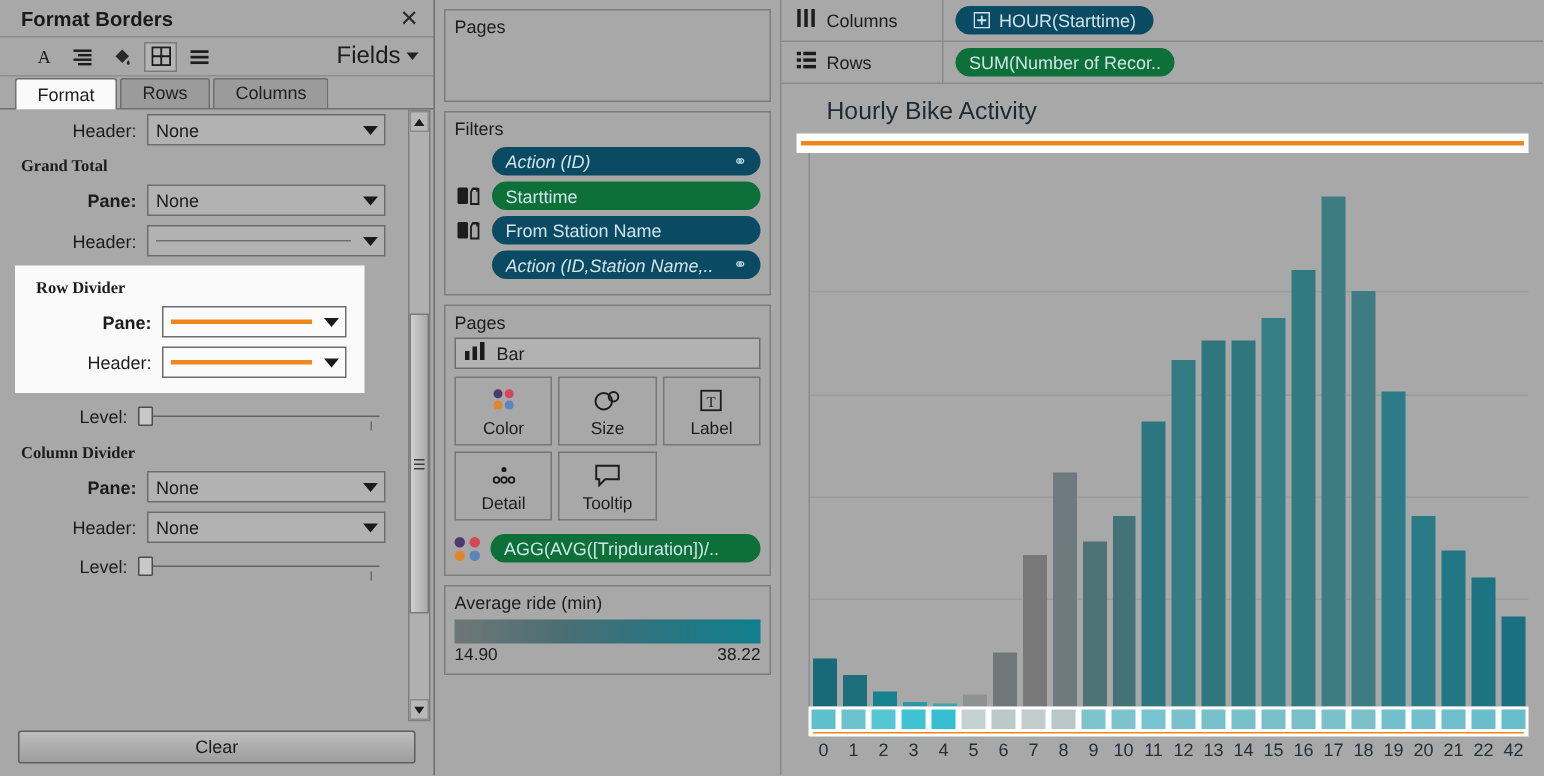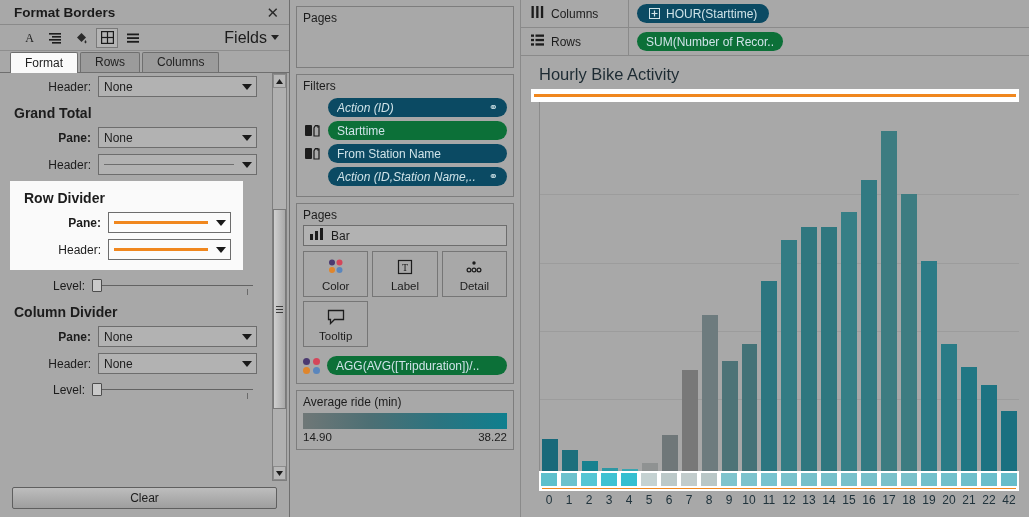--- a/index.html
+++ b/index.html
@@ -48,21 +48,21 @@
   }
   .fp-tab.active { background:#fafafa; height:21px; line-height:20px;
                    position:relative; top:1px; }
 
   .fp-scroll { flex:1; position:relative; overflow:hidden; }
   .fp-rows { position:absolute; left:0; top:0; right:20px; }
 
   .frow { display:flex; align-items:center; height:27px; padding:0 12px 0 0; }
   .frow .lbl { width:98px; text-align:right; padding-right:7px; font-size:12px; }
   .frow .lbl.b { font-weight:bold; }
-  .sect { font-size:14px; font-weight:bold; padding:5px 0 3px 14px; }
+  .sect { font-size:11px; font-weight:bold; padding:5px 0 3px 14px;font-family:Liberation Serif, serif; }
   .combo {
     flex:1; height:21px; background:#b2b2b2; border:1px solid #6d6d6d;
     display:flex; align-items:center; padding:0 4px 0 5px; font-size:12px;
     position:relative;
   }
   .combo .val { flex:1; overflow:hidden; white-space:nowrap; }
   .combo .dd { width:0;height:0;border-left:5px solid transparent;
                border-right:5px solid transparent;border-top:6px solid #1a1a1a;
                margin-left:4px; }
   .combo.white { background:#fbfbfb; border-color:#6d6d6d; }
@@ -163,21 +163,21 @@
            border-bottom:1px solid #8a8a8a; }
   .shelf-lbl { width:108px; display:flex; align-items:center; gap:7px;
                padding-left:10px; font-size:12px; border-right:1px solid #8a8a8a;
                height:100%; }
   .shelf-content { flex:1; display:flex; align-items:center; padding-left:8px; }
   .shelf .pill { margin:0; }
   .shelf .pill.blue { padding:0 12px; }
 
   .viz-body { flex:1; position:relative; padding:8px 10px 0 10px;
               display:flex; flex-direction:column; }
-  .viz-title { font-size:16.5px; color:#1d2b33; padding:1px 0 5px 8px; }
+  .viz-title { font-size:16.5px; color:#1d2b33; padding:1px 0 5px 8px;margin-left:12px; }
   .title-divider { background:#ffffff; height:13px; position:relative;
                    margin:0 0 0 0; display:flex; align-items:center; }
   .title-divider i { display:block; height:2.5px; background:#f0871e;
                      margin:0 3px; flex:1; }
 
   .plot-wrap { flex:1; position:relative; }
   .plot { position:absolute; left:8px; right:0; top:0; bottom:46px;
           background:#a8a8a8; border-left:1px solid #8c8c8c; }
   .gridline { position:absolute; left:0; right:0; height:1px; background:#9c9c9c; }
   .bars { position:absolute; inset:0; display:flex; align-items:flex-end; }
@@ -436,20 +436,29 @@
         <div class="mbtn">
           <span class="gl">
             <svg width="18" height="17" viewBox="0 0 18 17">
               <circle cx="5" cy="4.5" r="3" fill="#4b3a70"></circle>
               <circle cx="12.5" cy="4.5" r="3" fill="#d4465a"></circle>
               <circle cx="5" cy="12" r="3" fill="#e0862c"></circle>
               <circle cx="12.5" cy="12" r="3" fill="#5a86bd"></circle>
             </svg>
           </span>
           <span>Color</span>
+        </div>
+        <div class="mbtn">
+          <span class="gl">
+            <svg width="20" height="18" viewBox="0 0 20 18">
+              <circle cx="7.5" cy="9.5" r="5.5" fill="none" stroke="#1c1c1c" stroke-width="1.3"></circle>
+              <circle cx="14" cy="6.5" r="3.2" fill="none" stroke="#1c1c1c" stroke-width="1.3"></circle>
+            </svg>
+          </span>
+          <span>Size</span>
         </div>
         <div class="mbtn">
           <span class="gl">
             <svg width="16" height="16" viewBox="0 0 16 16">
               <rect x="1.5" y="1.5" width="13" height="13" fill="none" stroke="#1c1c1c" stroke-width="1.2"></rect>
               <text x="8" y="12" font-size="10" font-family="Liberation Serif, serif" text-anchor="middle" fill="#1c1c1c">T</text>
             </svg>
           </span>
           <span>Label</span>
         </div>

